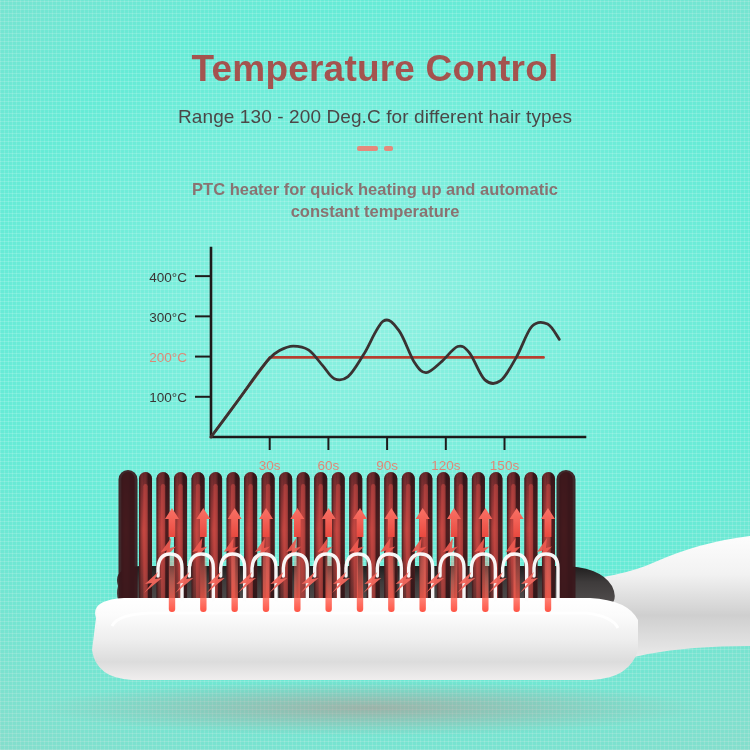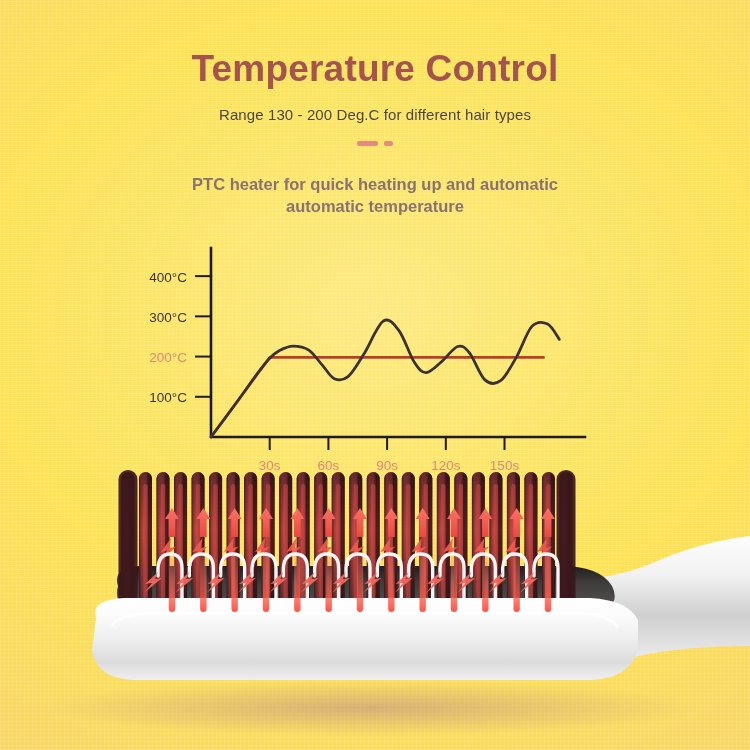--- a/index.html
+++ b/index.html
@@ -5,21 +5,21 @@
 <style>
   * { margin:0; padding:0; box-sizing:border-box; }
   html, body {
     width:750px; height:750px;
     font-family:"Liberation Sans", sans-serif;
     overflow:hidden;
   }
   #page {
     position:relative;
     width:750px; height:750px;
-    background:#fde047;
+    background:#5eead4;
     overflow:hidden;
   }
   
   #texture {
     position:absolute; inset:0;
     background-image:
       repeating-linear-gradient(0deg, rgba(255,255,255,.16) 0 1px, rgba(0,0,0,0) 1px 4px),
       repeating-linear-gradient(90deg, rgba(255,255,255,.13) 0 1px, rgba(0,0,0,0) 1px 4px);
     pointer-events:none;
   }
@@ -31,21 +31,21 @@
 
   
   #header { position:absolute; left:0; top:0; width:750px; text-align:center; }
   #title {
     margin-top:48px;
     font-size:37px; font-weight:bold; letter-spacing:.2px;
     color:#a4534f;
   }
   #subtitle {
     margin-top:16px;
-    font-size:15px; color:#4b4747; letter-spacing:.1px;
+    font-size:19px; color:#4b4747; letter-spacing:.1px;
   }
   #divider { margin-top:17px; height:6px; display:flex; justify-content:center; align-items:center; gap:6px; }
   #divider .dash-long  { width:21px; height:5px; border-radius:2px; background:#e58a7c; }
   #divider .dash-short { width:9px;  height:5px; border-radius:2px; background:#e58a7c; }
   #description {
     margin-top:27px;
     font-size:16.5px; line-height:22px; color:#8a7271;font-weight:bold;
   }
 
   
@@ -66,21 +66,21 @@
 
   <div id="header">
     <div id="title" style="color: rgb(164, 83, 79);">Temperature Control</div>
     <div id="subtitle" style="color: rgb(75, 71, 71);">Range 130 - 200 Deg.C for different hair types</div>
     <div id="divider">
       <span class="dash-long" style="background: rgb(229, 138, 124);"></span>
       <span class="dash-short" style="background: rgb(229, 138, 124);"></span>
     </div>
     <div id="description" style="color: rgb(138, 114, 113);">
       <div>PTC heater for quick heating up and automatic</div>
-      <div>automatic temperature</div>
+      <div>constant temperature</div>
     </div>
   </div>
 
   <div id="chart-area">
     <svg id="chart-svg" width="750" height="250" viewBox="0 0 750 250">
       <g id="chart-yticklabels">
           <text x="187" y="166.2872340425532" text-anchor="end" font-size="13.5" font-family="&quot;Liberation Sans&quot;, sans-serif" fill="#3b3434">100°C</text>
           <text x="187" y="126.07446808510639" text-anchor="end" font-size="13.5" font-family="&quot;Liberation Sans&quot;, sans-serif" fill="#e08878">200°C</text>
           <text x="187" y="85.86170212765957" text-anchor="end" font-size="13.5" font-family="&quot;Liberation Sans&quot;, sans-serif" fill="#3b3434">300°C</text>
           <text x="187" y="45.64893617021278" text-anchor="end" font-size="13.5" font-family="&quot;Liberation Sans&quot;, sans-serif" fill="#3b3434">400°C</text>

